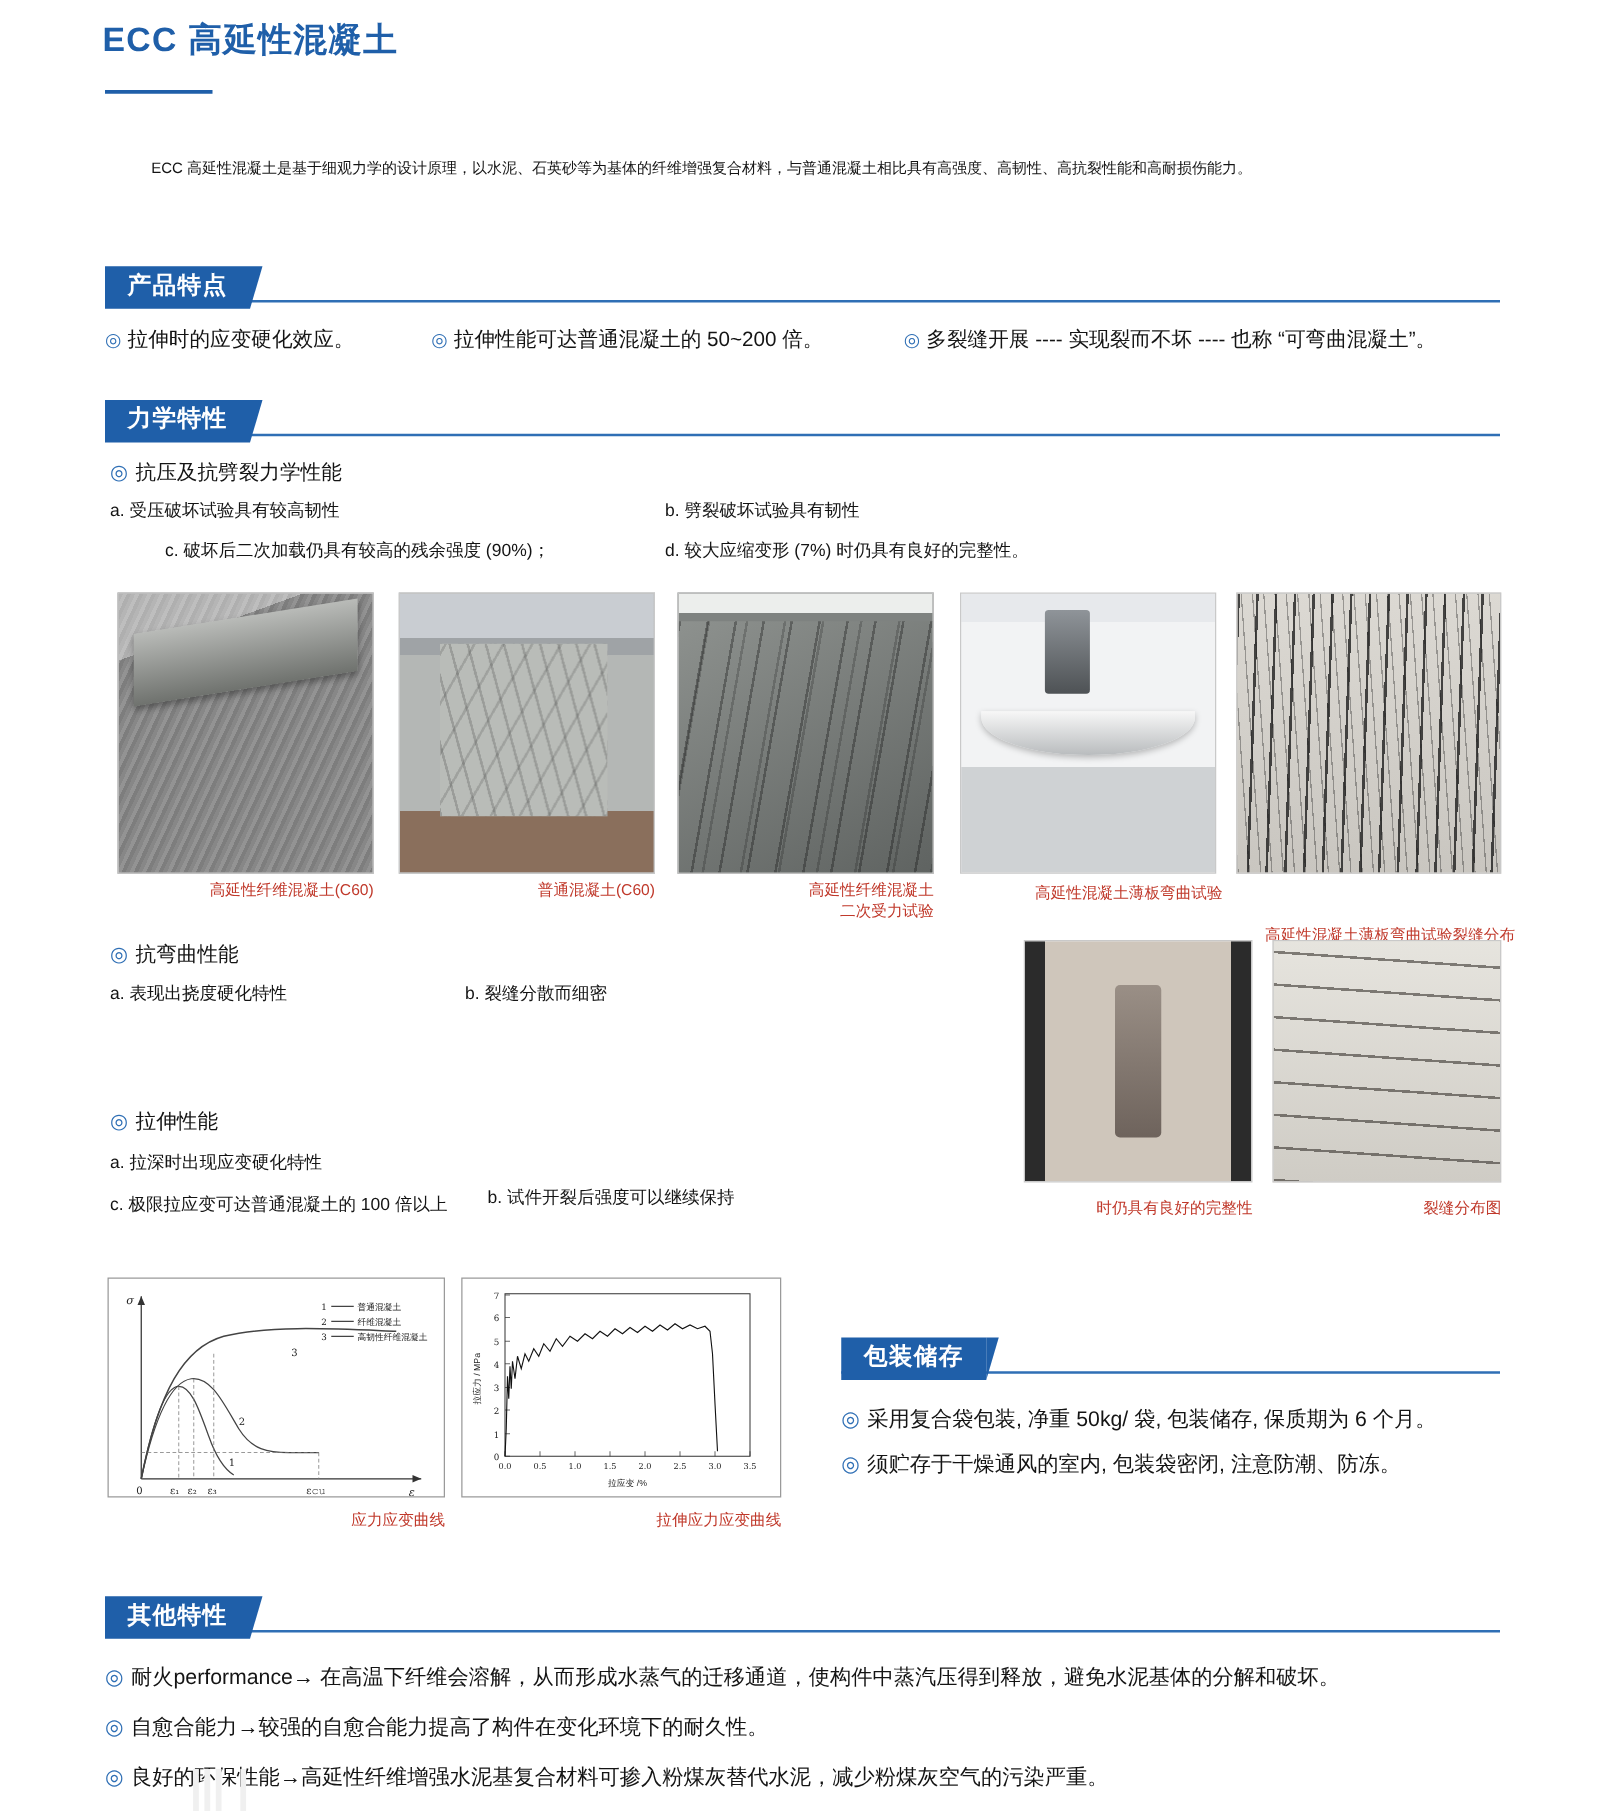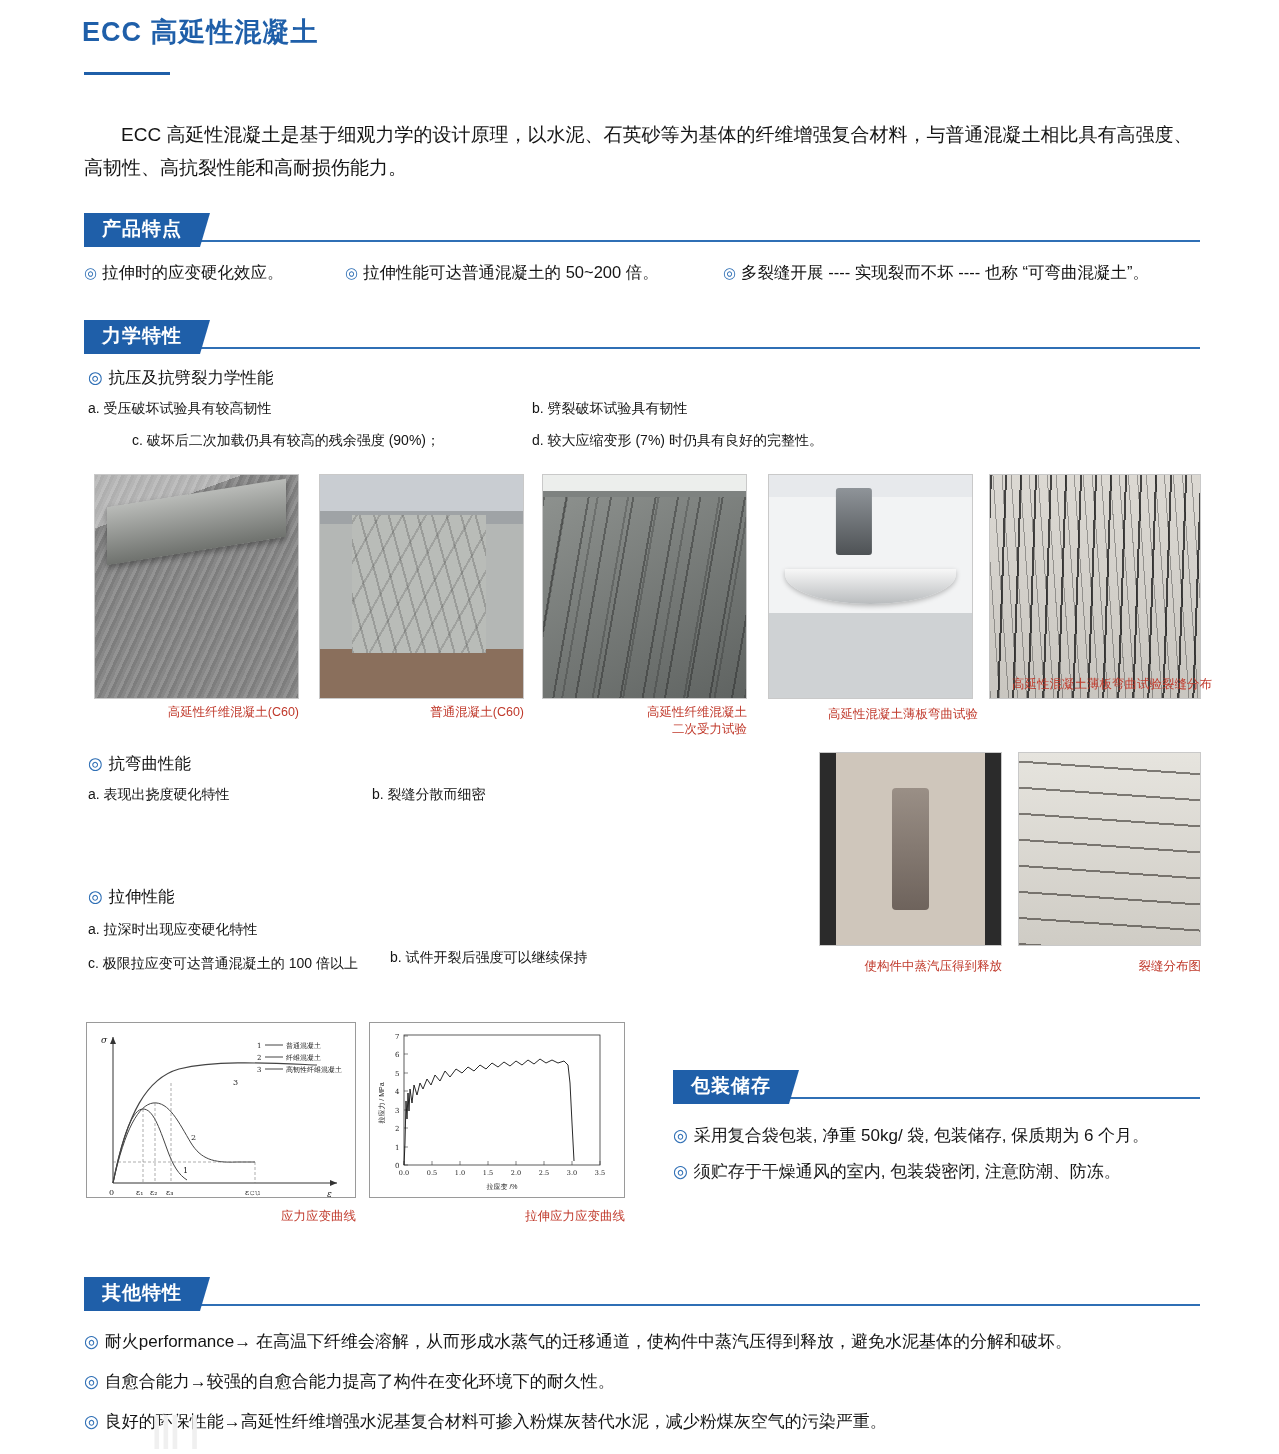--- a/index.html
+++ b/index.html
@@ -28,21 +28,21 @@
     left: 84px; top: 72px;
     width: 86px; height: 3px;
     background: #1f5fa9;
   }
 
   
   .intro {
     position: absolute;
     left: 84px; top: 118px;
     width: 1116px;
-    font-size: 19px;
+    font-size: 12px;
     line-height: 33px;
     text-indent: 37px;
     color: #141414;
   }
 
   
   .section-head {
     position: absolute;
     height: 48px;
     display: flex;
@@ -280,30 +280,30 @@
 <div class="cap" style="left:319px; top:704px; width:205px;">普通混凝土(C60)</div>
 
 <div class="fig ph-cube3" style="left:542px; top:474px; width:205px; height:225px;"></div>
 <div class="cap" style="left:542px; top:704px; width:205px; white-space:pre-line;">高延性纤维混凝土
 二次受力试验</div>
 
 <div class="fig ph-bend" style="left:768px; top:474px; width:205px; height:225px;"></div>
 <div class="cap" style="left:764px; top:706px; width:214px;">高延性混凝土薄板弯曲试验</div>
 
 <div class="fig ph-cracks" style="left:989px; top:474px; width:212px; height:225px;"></div>
-<div class="cap" style="left:978px; top:676px; width:234px;">高延性混凝土薄板弯曲试验裂缝分布</div>
+<div class="cap" style="left:978px; top:740px; width:234px;">高延性混凝土薄板弯曲试验裂缝分布</div>
 
 <div class="sub-head" style="left:88px; top:753px;">
   <span class="mark">◎</span><span>抗弯曲性能</span>
 </div>
 <div class="txt" style="left:88px; top:786px;">a. 表现出挠度硬化特性</div>
 <div class="txt" style="left:372px; top:786px;">b. 裂缝分散而细密</div>
 
 <div class="fig ph-machine" style="left:819px; top:752px; width:183px; height:194px;"></div>
-<div class="cap" style="left:819px; top:958px; width:183px;">使构件中蒸汽压得到释放</div>
+<div class="cap" style="left:819px; top:958px; width:183px;">时仍具有良好的完整性</div>
 
 <div class="fig ph-crackmap" style="left:1018px; top:752px; width:183px; height:194px;"></div>
 <div class="cap" style="left:1018px; top:958px; width:183px;">裂缝分布图</div>
 
 <div class="sub-head" style="left:88px; top:886px;">
   <span class="mark">◎</span><span>拉伸性能</span>
 </div>
 <div class="txt" style="left:88px; top:921px;">a. 拉深时出现应变硬化特性</div>
 <div class="txt" style="left:390px; top:921px;margin-top:28px;">b. 试件开裂后强度可以继续保持</div>
 <div class="txt" style="left:88px; top:955px;">c. 极限拉应变可达普通混凝土的 100 倍以上</div>

